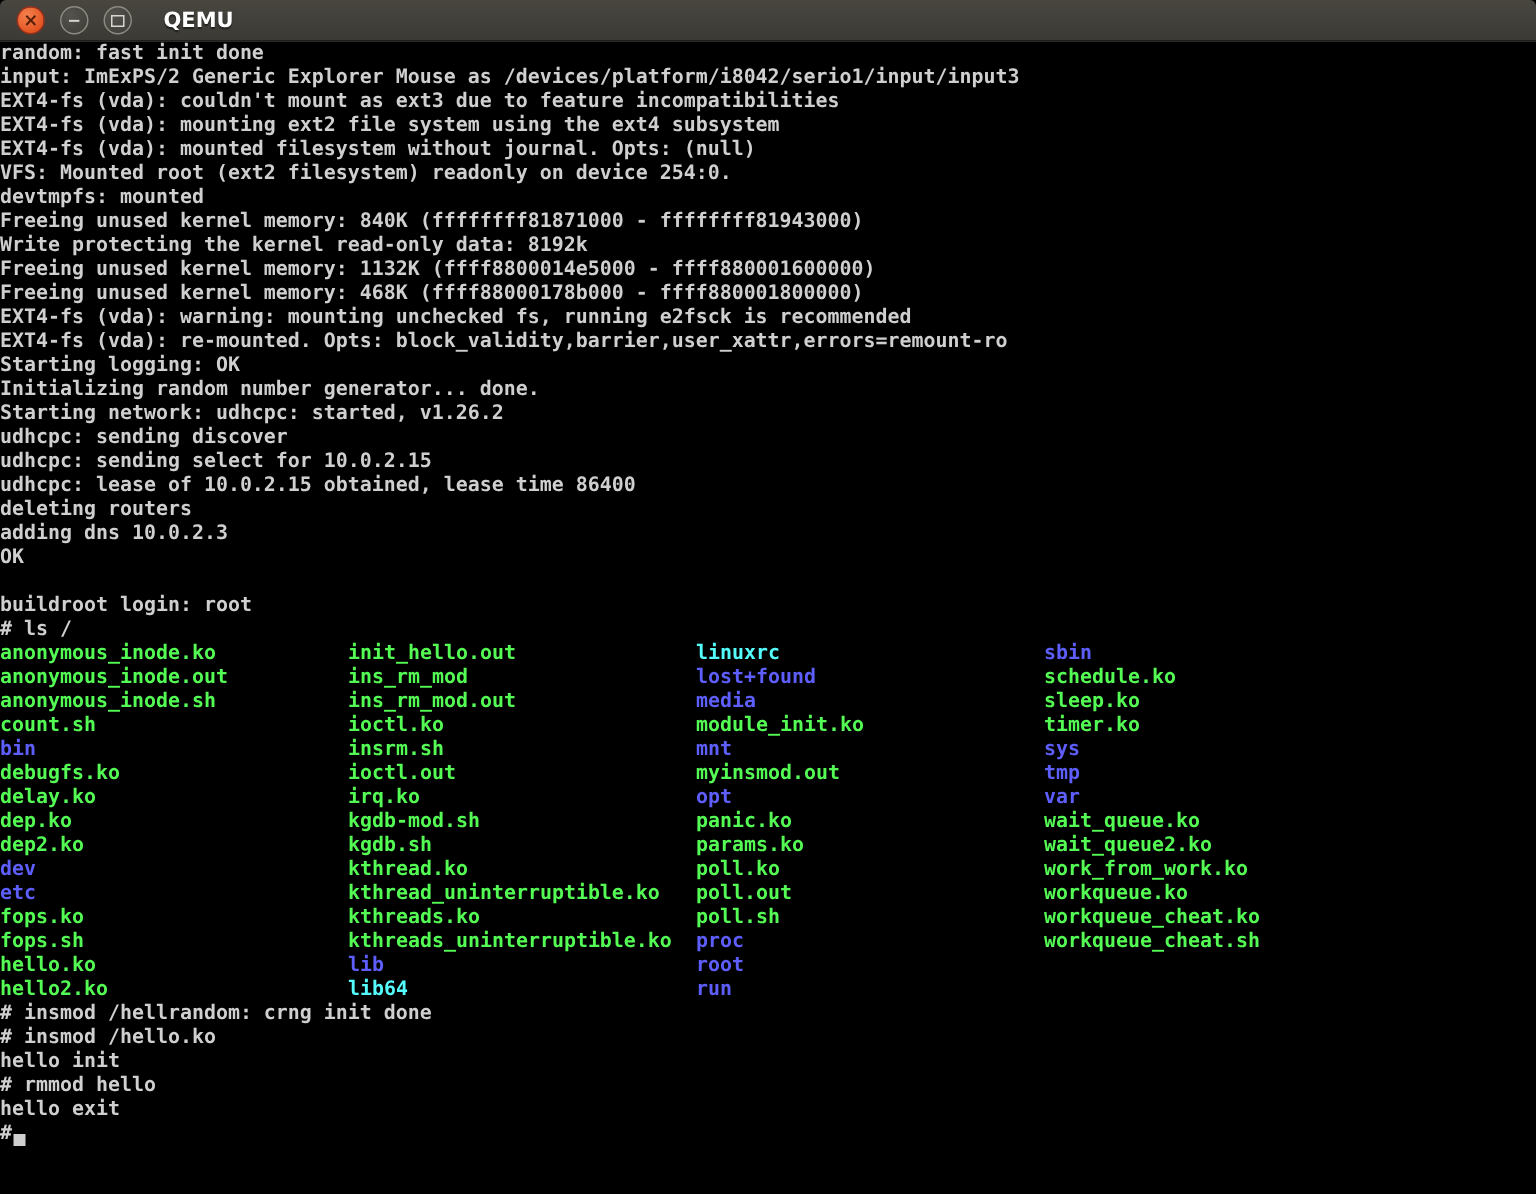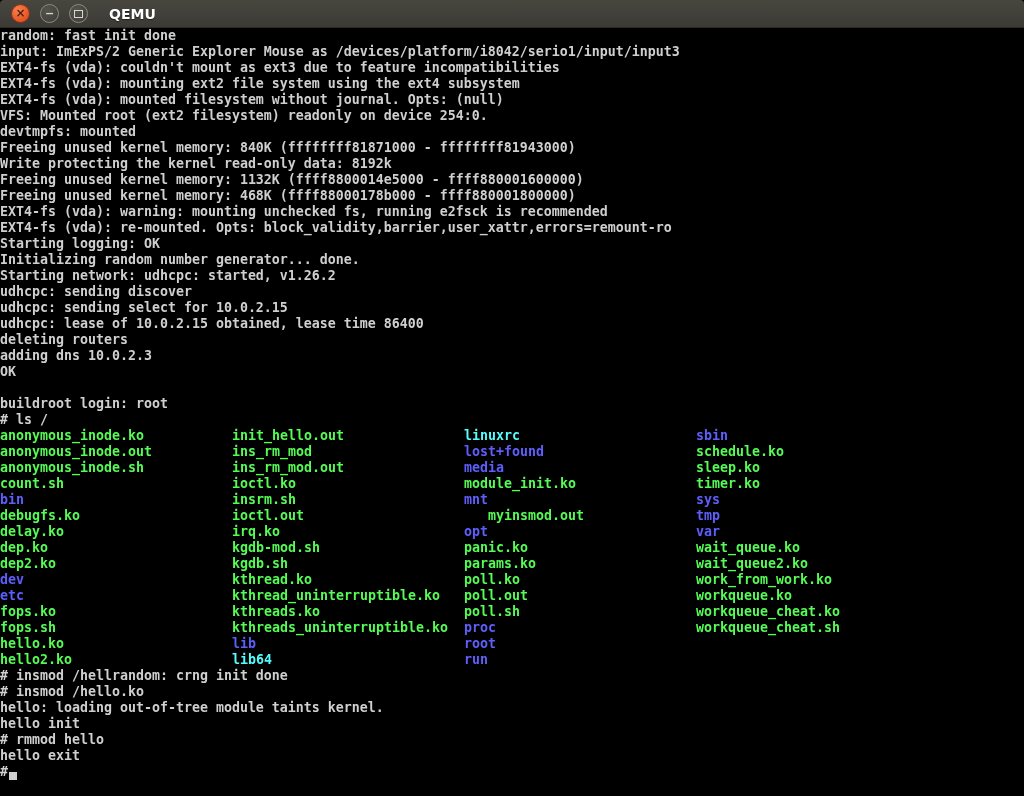--- a/index.html
+++ b/index.html
@@ -90,31 +90,30 @@
       <div class="tline">adding dns 10.0.2.3</div>
       <div class="tline">OK</div>
       <div class="tline"></div>
       <div class="tline">buildroot login: root</div>
       <div class="tline"># ls /</div>
       <div class="tline"><span class="lscell c-green" style="left: 0px;">anonymous_inode.ko</span><span class="lscell c-green" style="left: 232px;">init_hello.out</span><span class="lscell c-cyan" style="left: 464px;">linuxrc</span><span class="lscell c-blue" style="left: 696px;">sbin</span></div>
       <div class="tline"><span class="lscell c-green" style="left: 0px;">anonymous_inode.out</span><span class="lscell c-green" style="left: 232px;">ins_rm_mod</span><span class="lscell c-blue" style="left: 464px;">lost+found</span><span class="lscell c-green" style="left: 696px;">schedule.ko</span></div>
       <div class="tline"><span class="lscell c-green" style="left: 0px;">anonymous_inode.sh</span><span class="lscell c-green" style="left: 232px;">ins_rm_mod.out</span><span class="lscell c-blue" style="left: 464px;">media</span><span class="lscell c-green" style="left: 696px;">sleep.ko</span></div>
       <div class="tline"><span class="lscell c-green" style="left: 0px;">count.sh</span><span class="lscell c-green" style="left: 232px;">ioctl.ko</span><span class="lscell c-green" style="left: 464px;">module_init.ko</span><span class="lscell c-green" style="left: 696px;">timer.ko</span></div>
       <div class="tline"><span class="lscell c-blue" style="left: 0px;">bin</span><span class="lscell c-green" style="left: 232px;">insrm.sh</span><span class="lscell c-blue" style="left: 464px;">mnt</span><span class="lscell c-blue" style="left: 696px;">sys</span></div>
-      <div class="tline"><span class="lscell c-green" style="left: 0px;">debugfs.ko</span><span class="lscell c-green" style="left: 232px;">ioctl.out</span><span class="lscell c-green" style="left: 464px; margin-left: 24px;">myinsmod.out</span><span class="lscell c-blue" style="left: 696px;">tmp</span></div>
+      <div class="tline"><span class="lscell c-green" style="left: 0px;">debugfs.ko</span><span class="lscell c-green" style="left: 232px;">ioctl.out</span><span class="lscell c-green" style="left: 464px;">myinsmod.out</span><span class="lscell c-blue" style="left: 696px;">tmp</span></div>
       <div class="tline"><span class="lscell c-green" style="left: 0px;">delay.ko</span><span class="lscell c-green" style="left: 232px;">irq.ko</span><span class="lscell c-blue" style="left: 464px;">opt</span><span class="lscell c-blue" style="left: 696px;">var</span></div>
       <div class="tline"><span class="lscell c-green" style="left: 0px;">dep.ko</span><span class="lscell c-green" style="left: 232px;">kgdb-mod.sh</span><span class="lscell c-green" style="left: 464px;">panic.ko</span><span class="lscell c-green" style="left: 696px;">wait_queue.ko</span></div>
       <div class="tline"><span class="lscell c-green" style="left: 0px;">dep2.ko</span><span class="lscell c-green" style="left: 232px;">kgdb.sh</span><span class="lscell c-green" style="left: 464px;">params.ko</span><span class="lscell c-green" style="left: 696px;">wait_queue2.ko</span></div>
       <div class="tline"><span class="lscell c-blue" style="left: 0px;">dev</span><span class="lscell c-green" style="left: 232px;">kthread.ko</span><span class="lscell c-green" style="left: 464px;">poll.ko</span><span class="lscell c-green" style="left: 696px;">work_from_work.ko</span></div>
       <div class="tline"><span class="lscell c-blue" style="left: 0px;">etc</span><span class="lscell c-green" style="left: 232px;">kthread_uninterruptible.ko</span><span class="lscell c-green" style="left: 464px;">poll.out</span><span class="lscell c-green" style="left: 696px;">workqueue.ko</span></div>
       <div class="tline"><span class="lscell c-green" style="left: 0px;">fops.ko</span><span class="lscell c-green" style="left: 232px;">kthreads.ko</span><span class="lscell c-green" style="left: 464px;">poll.sh</span><span class="lscell c-green" style="left: 696px;">workqueue_cheat.ko</span></div>
       <div class="tline"><span class="lscell c-green" style="left: 0px;">fops.sh</span><span class="lscell c-green" style="left: 232px;">kthreads_uninterruptible.ko</span><span class="lscell c-blue" style="left: 464px;">proc</span><span class="lscell c-green" style="left: 696px;">workqueue_cheat.sh</span></div>
       <div class="tline"><span class="lscell c-green" style="left: 0px;">hello.ko</span><span class="lscell c-blue" style="left: 232px;">lib</span><span class="lscell c-blue" style="left: 464px;">root</span></div>
       <div class="tline"><span class="lscell c-green" style="left: 0px;">hello2.ko</span><span class="lscell c-cyan" style="left: 232px;">lib64</span><span class="lscell c-blue" style="left: 464px;">run</span></div>
       <div class="tline"># insmod /hellrandom: crng init done</div>
       <div class="tline"># insmod /hello.ko</div>
-      <div class="tline">hello: loading out-of-tree module taints kernel.</div>
       <div class="tline">hello init</div>
       <div class="tline"># rmmod hello</div>
       <div class="tline">hello exit</div>
       <div class="tline">#<span class="cursor"></span></div>
     </div>
 </div>
 
 </body></html>

